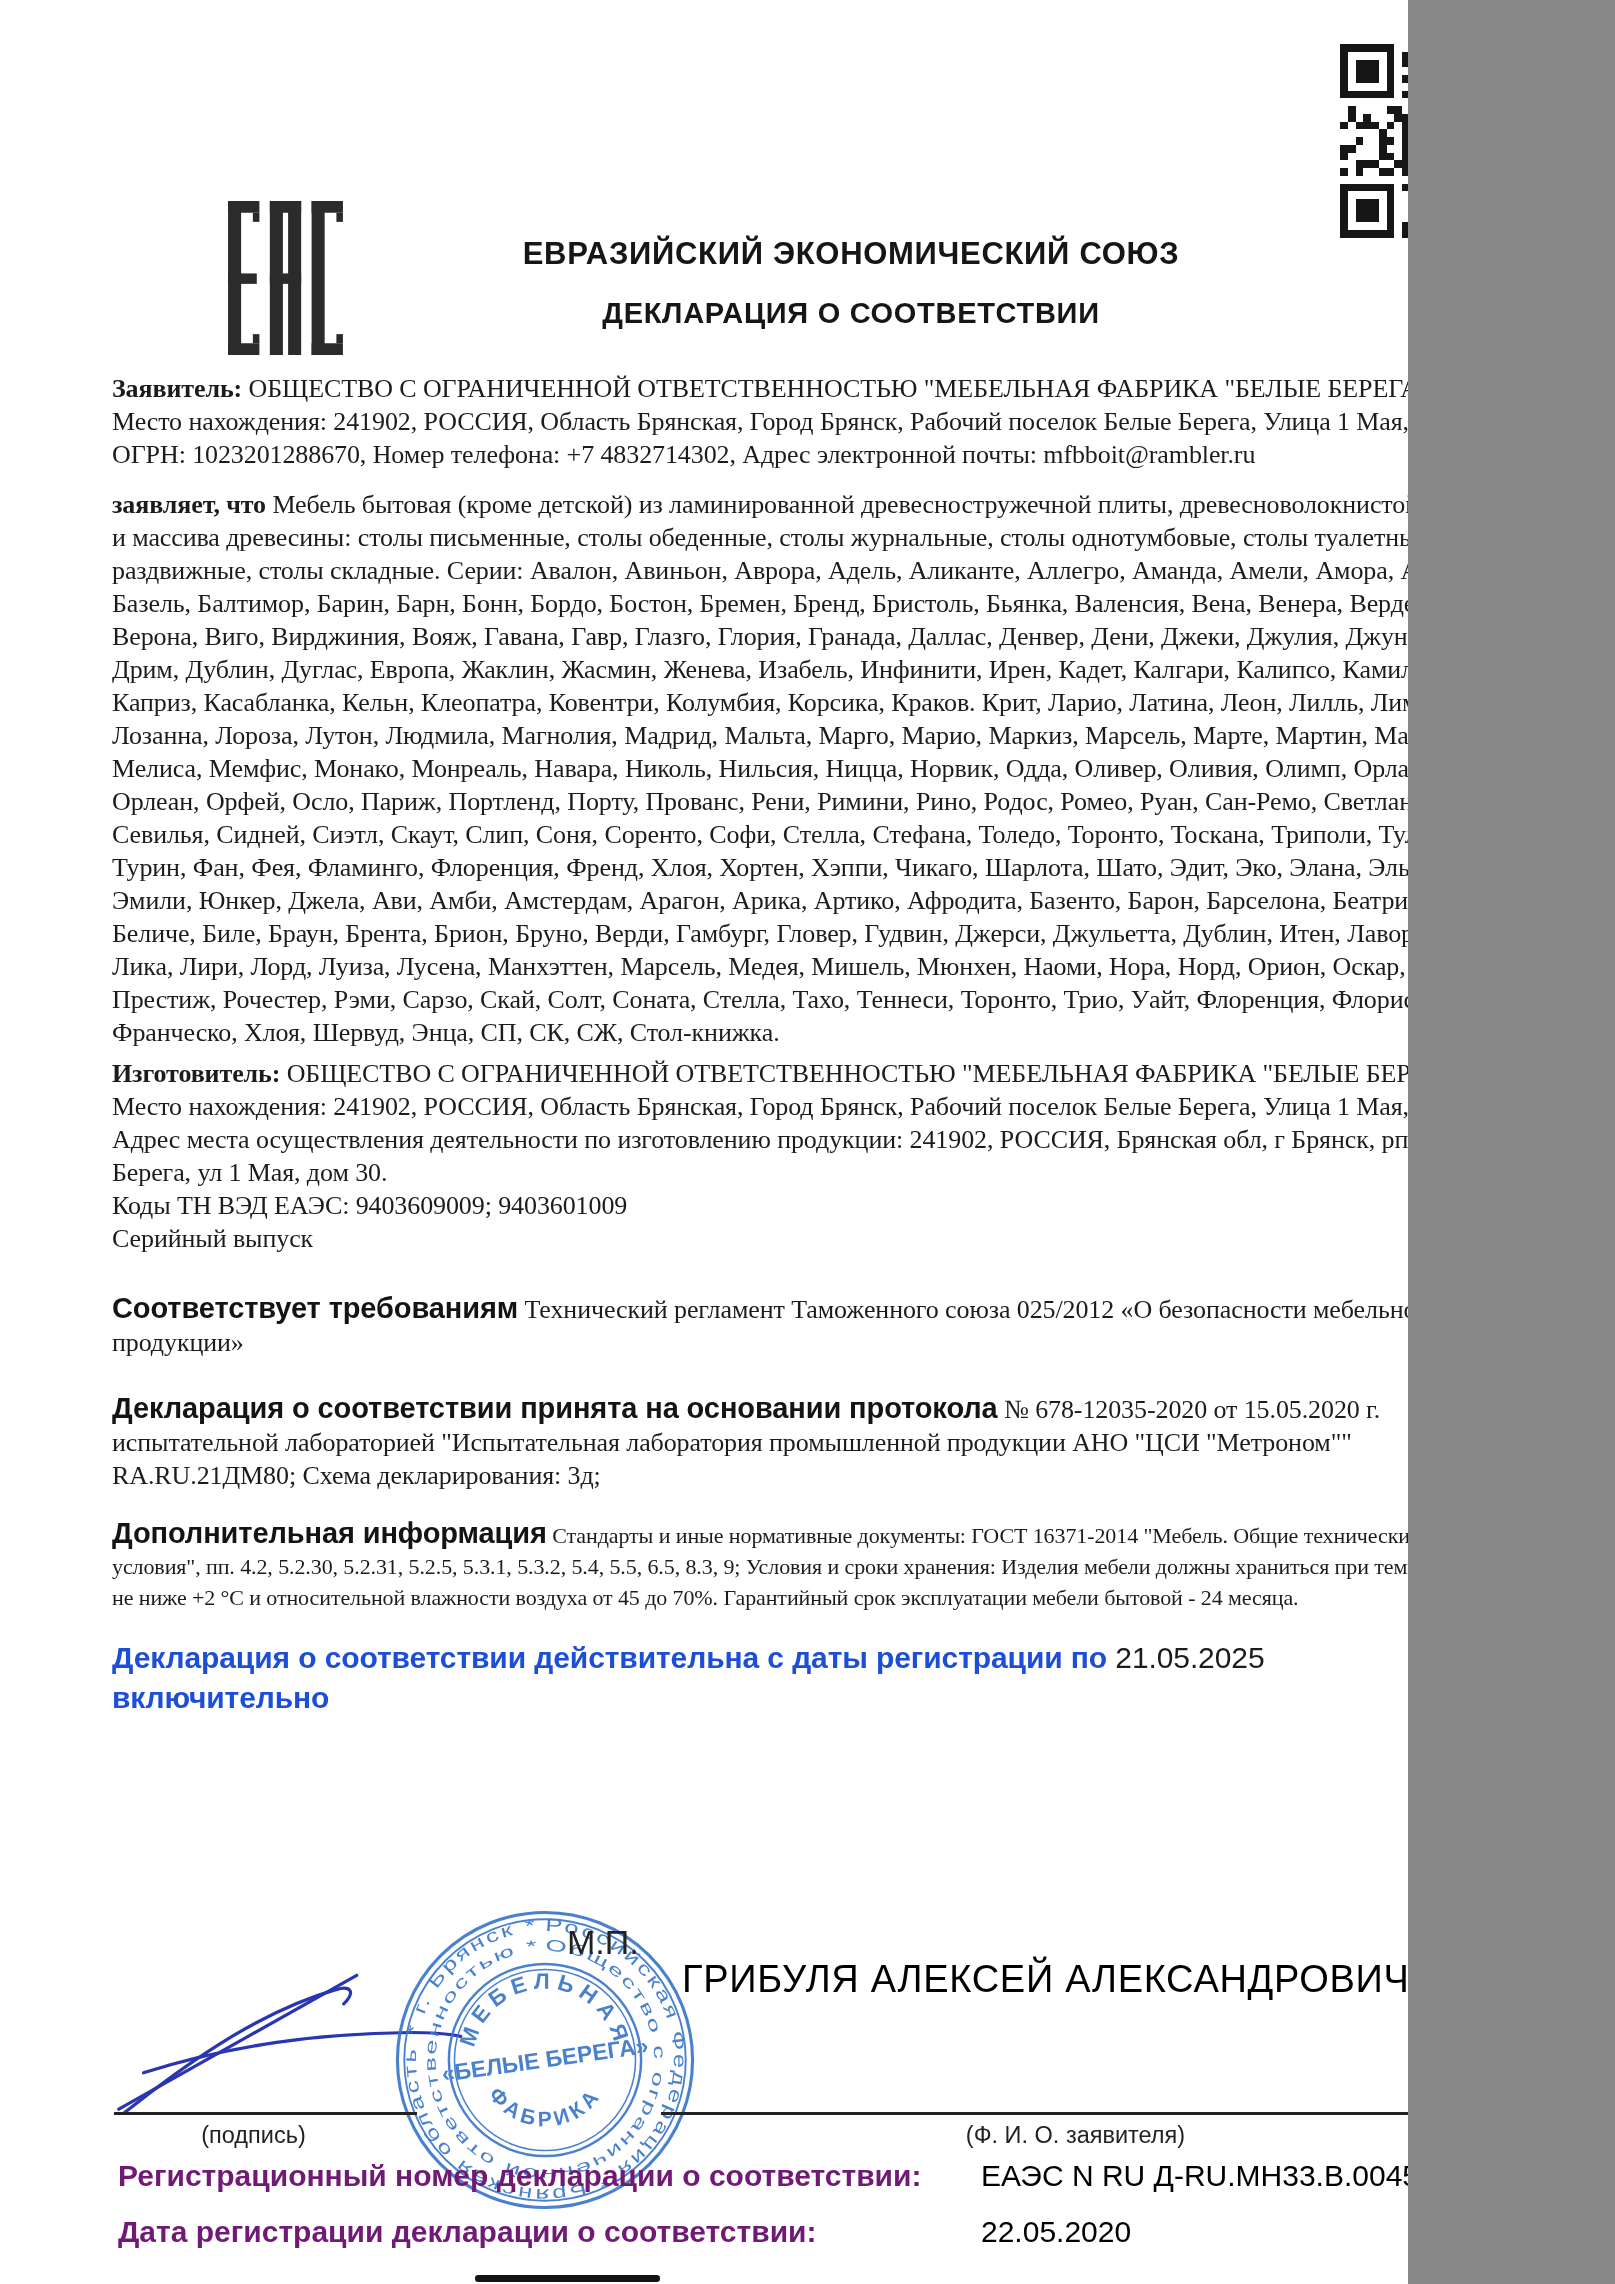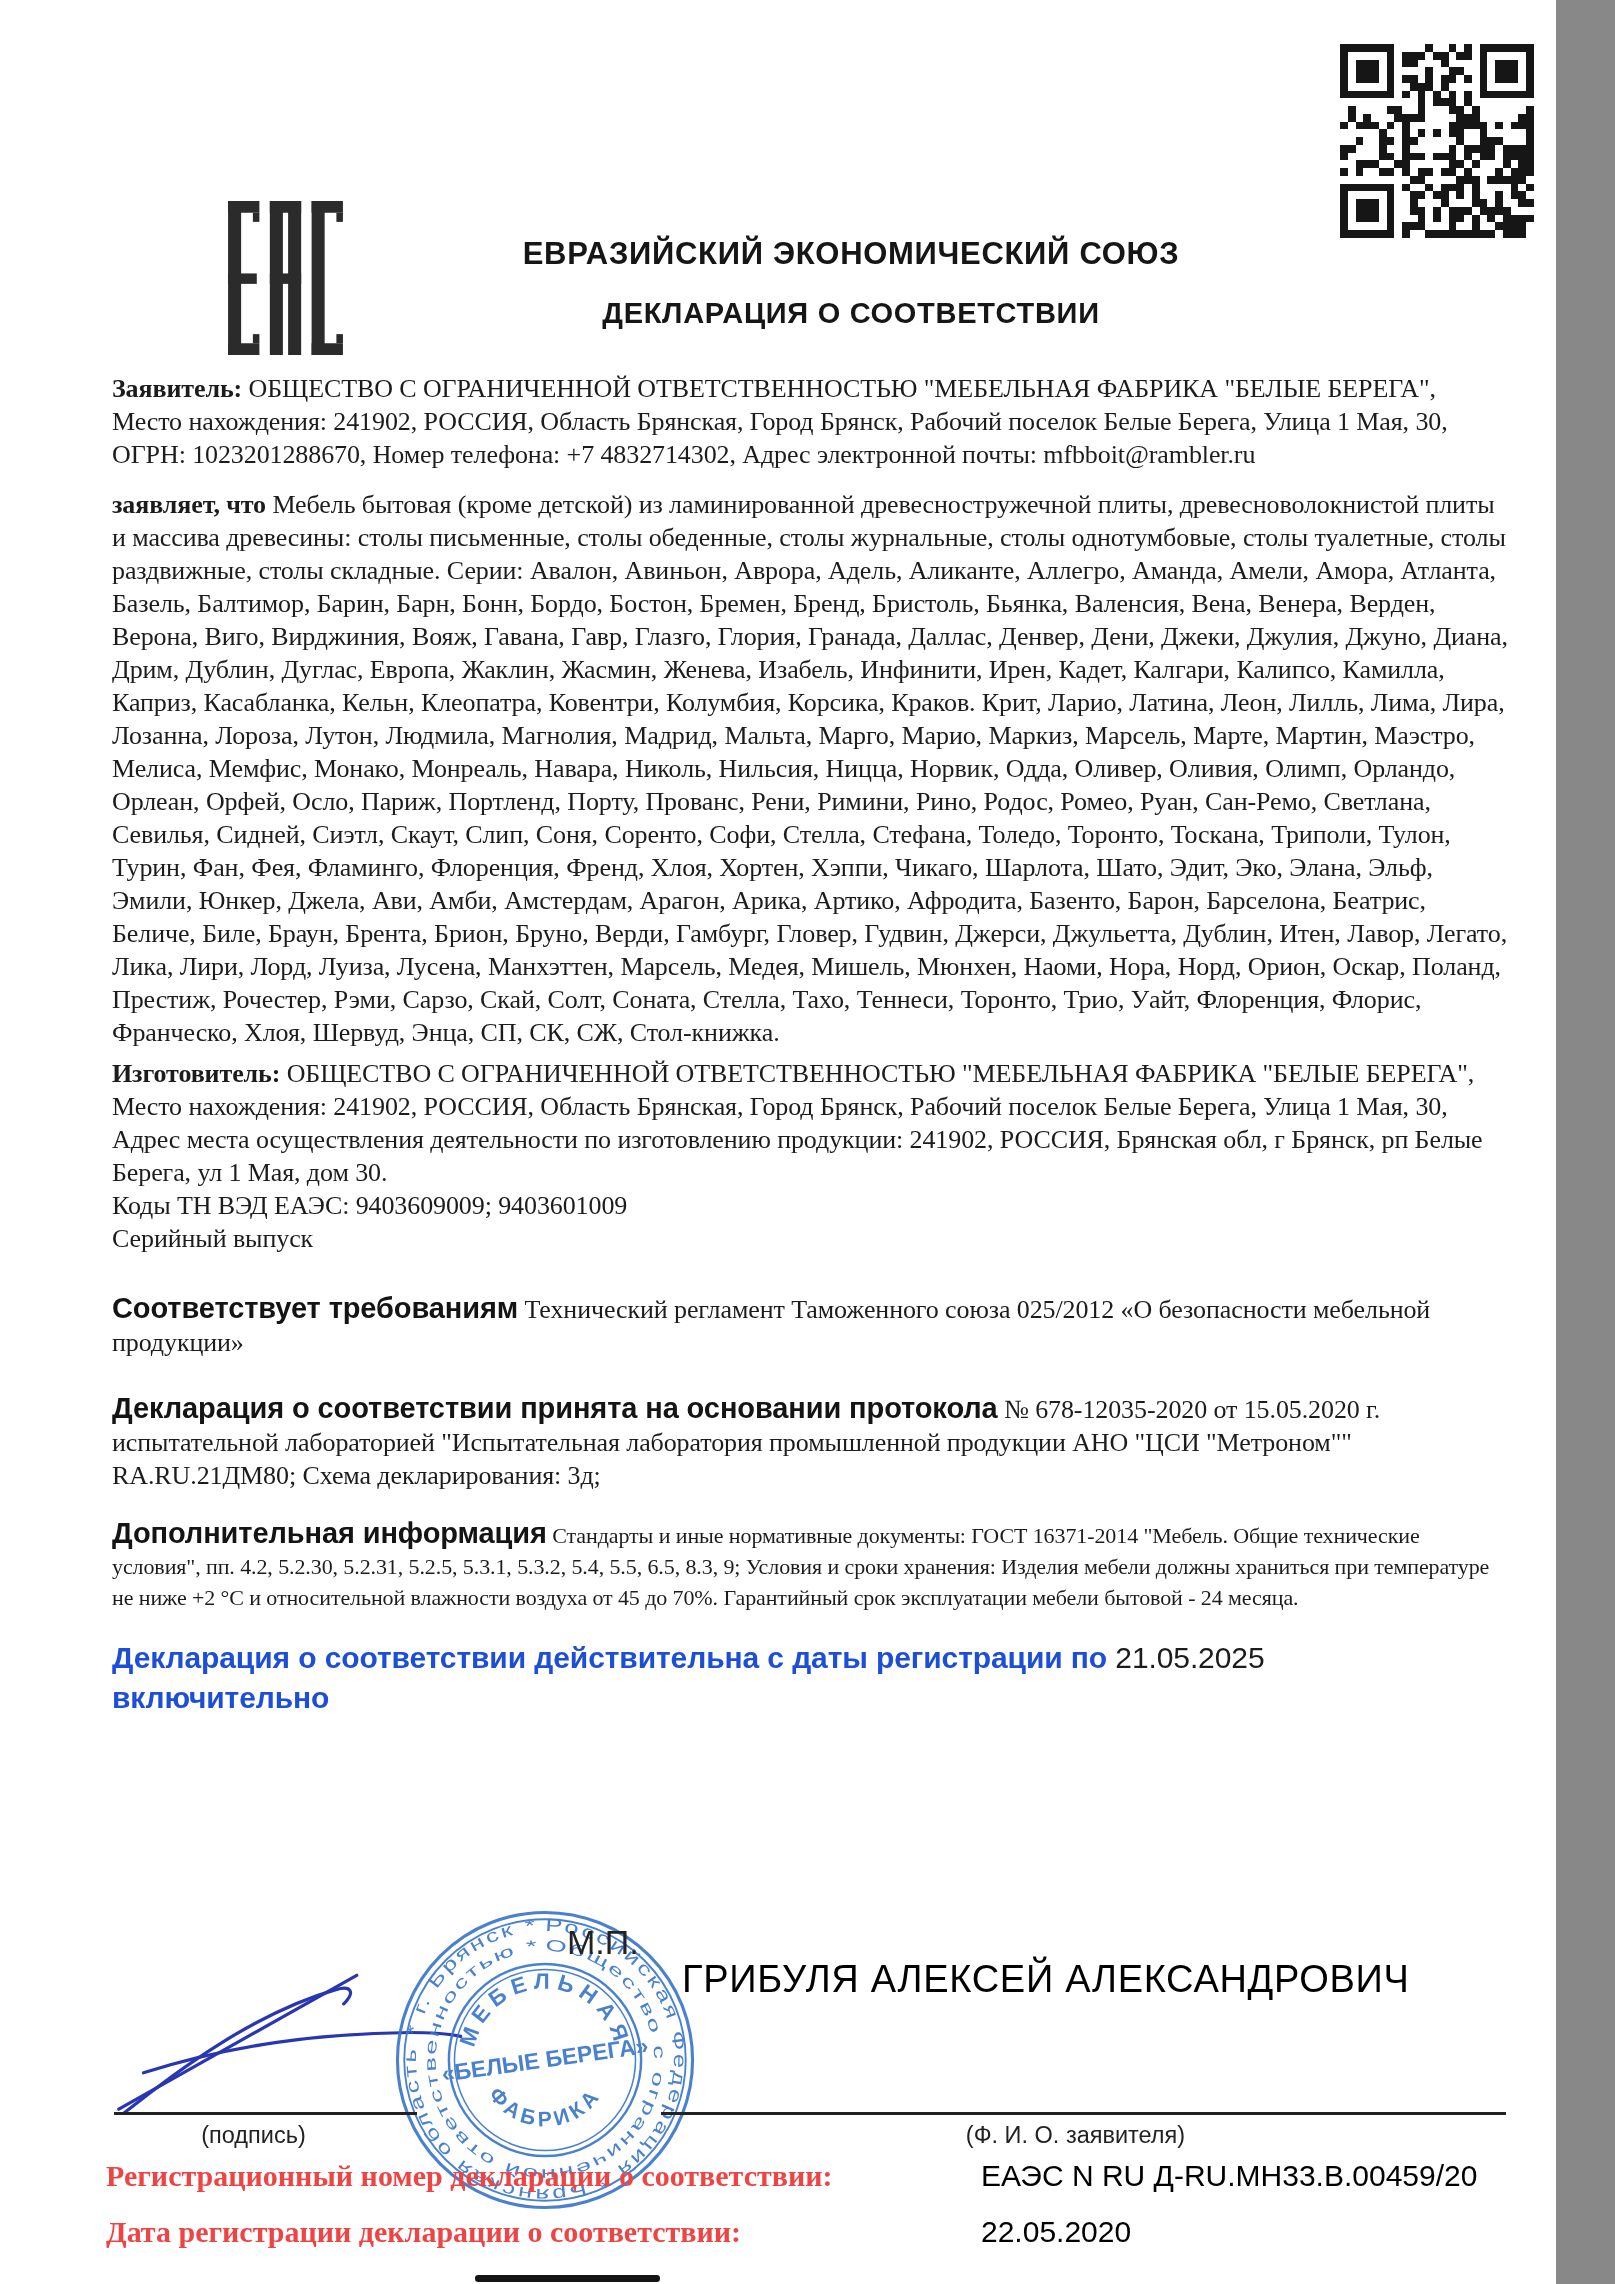--- a/index.html
+++ b/index.html
@@ -1,16 +1,16 @@
 <!DOCTYPE html>
 <html style="font-size:10.4px"><head>
 <meta charset="utf-8">
 <style>
   html,body{margin:0;padding:0;background:#888;}
-  .page{position:relative;width:1556px;height:2284px;background:#fff;overflow:hidden;
+  .page{position:relative;width:1408px;height:2284px;background:#fff;overflow:hidden;
         font-family:"Liberation Serif","DejaVu Serif",serif;color:#1c1c1c;}
   
   .qr{position:absolute;left:1340px;top:44px;width:194px;height:194px;}
   .eac{position:absolute;left:228px;top:201px;width:115px;height:154px;}
   
   .header{position:absolute;left:196px;top:236px;width:1310px;text-align:center;
           font-family:"Liberation Sans","DejaVu Sans",sans-serif;font-weight:bold;color:#161616;}
   .header .h1{font-size:31px;letter-spacing:0.7px;}
   .header .h2{font-size:29px;margin-top:25px;letter-spacing:0.7px;}
   
@@ -36,22 +36,22 @@
       font-size:34px;color:#222;}
   .name{position:absolute;left:682px;top:1958px;font-family:"Liberation Sans","DejaVu Sans",sans-serif;
         font-size:38px;color:#000000;letter-spacing:0.7px;white-space:nowrap;}
   .rule{position:absolute;height:2.6px;background:#222;top:2112px;}
   .rule-left{left:114px;width:303px;}
   .rule-right{left:661px;width:845px;}
   .cap{position:absolute;top:2122px;font-family:"Liberation Sans","DejaVu Sans",sans-serif;
        font-size:23.5px;color:#222;}
   .cap-l{left:102px;width:303px;text-align:center;}
   .cap-r{left:782px;width:587px;text-align:center;}
-  .reg-label{position:absolute;left:106px;font-family:Liberation Serif, serif;
-             font-weight:bold;font-size:30px;color:#ef4444;white-space:nowrap;}
+  .reg-label{position:absolute;left:118px;font-family:Liberation Sans, sans-serif;
+             font-weight:bold;font-size:30px;color:#701a75;white-space:nowrap;}
   .reg-val{position:absolute;left:981px;font-family:"Liberation Sans","DejaVu Sans",sans-serif;
            font-size:30px;color:#000000;white-space:nowrap;}
   .row1{top:2159px;}  .row2{top:2215px;}
   .bottom-bar{position:absolute;left:475px;top:2275px;width:185px;height:7.2px;background:#141414;border-radius:3.3px;}
   .edge-mark{position:absolute;left:1611px;width:3.3px;background:#444;}
   .em1{top:2146px;height:36px;} .em2{top:2237px;height:36px;}
 </style>
 </head>
 <body>
 

